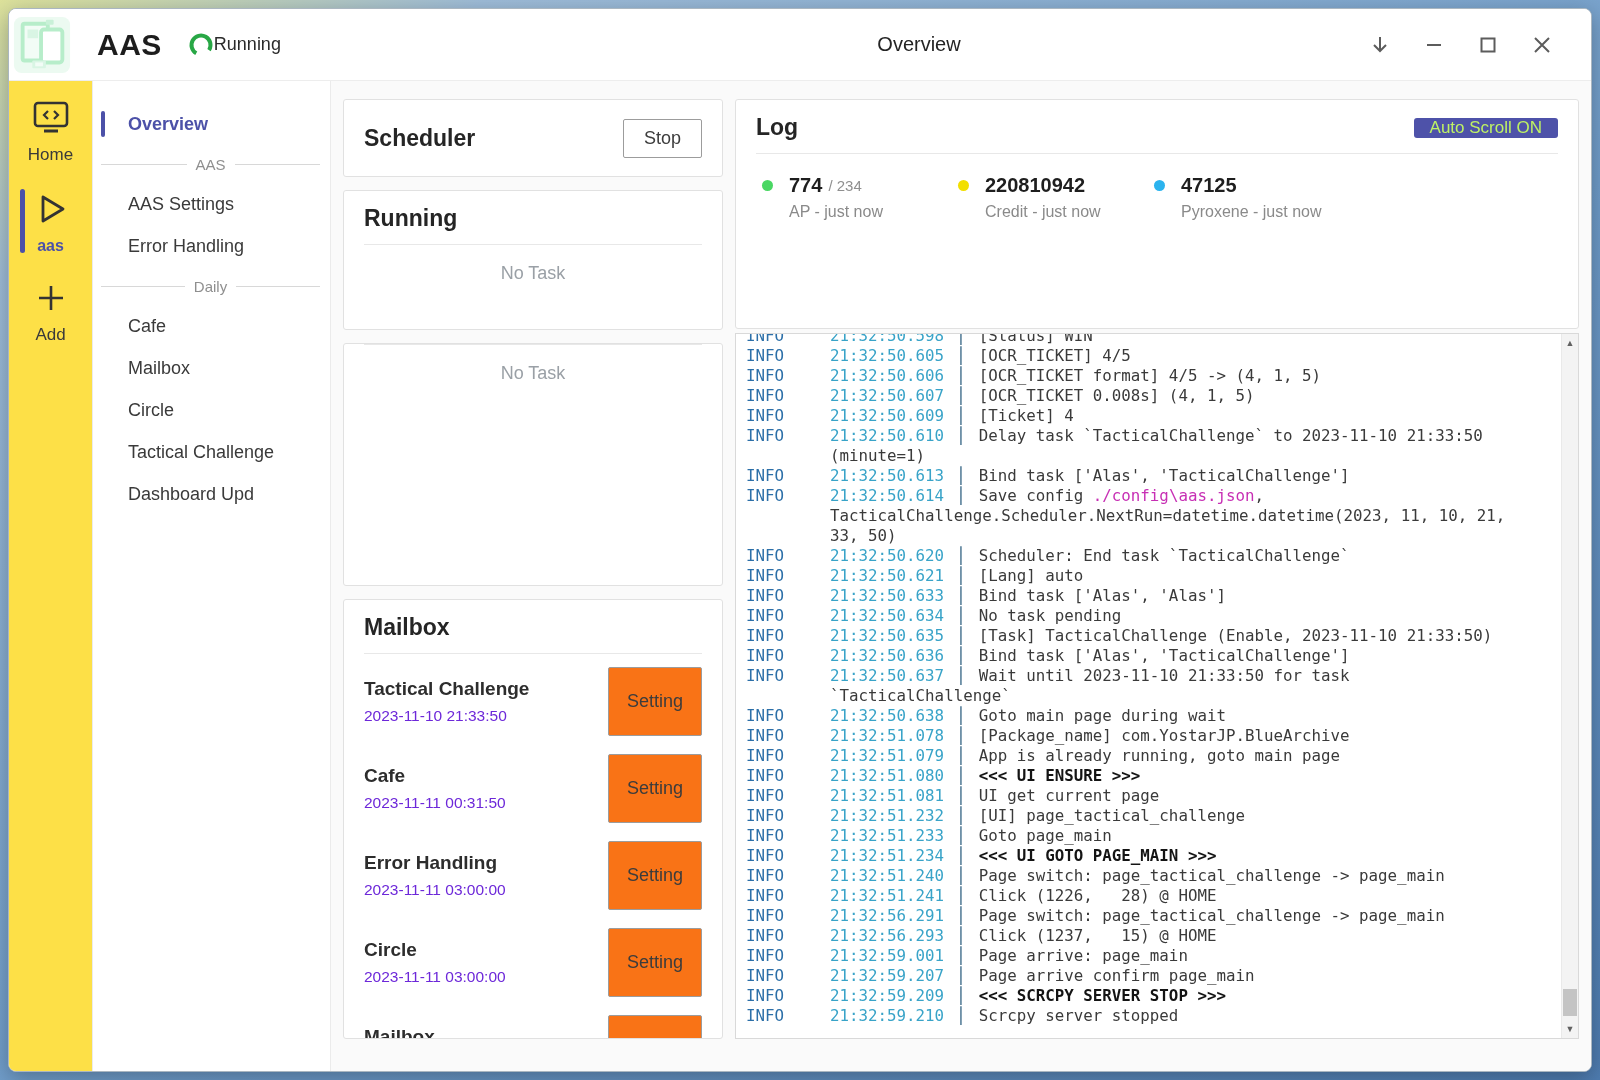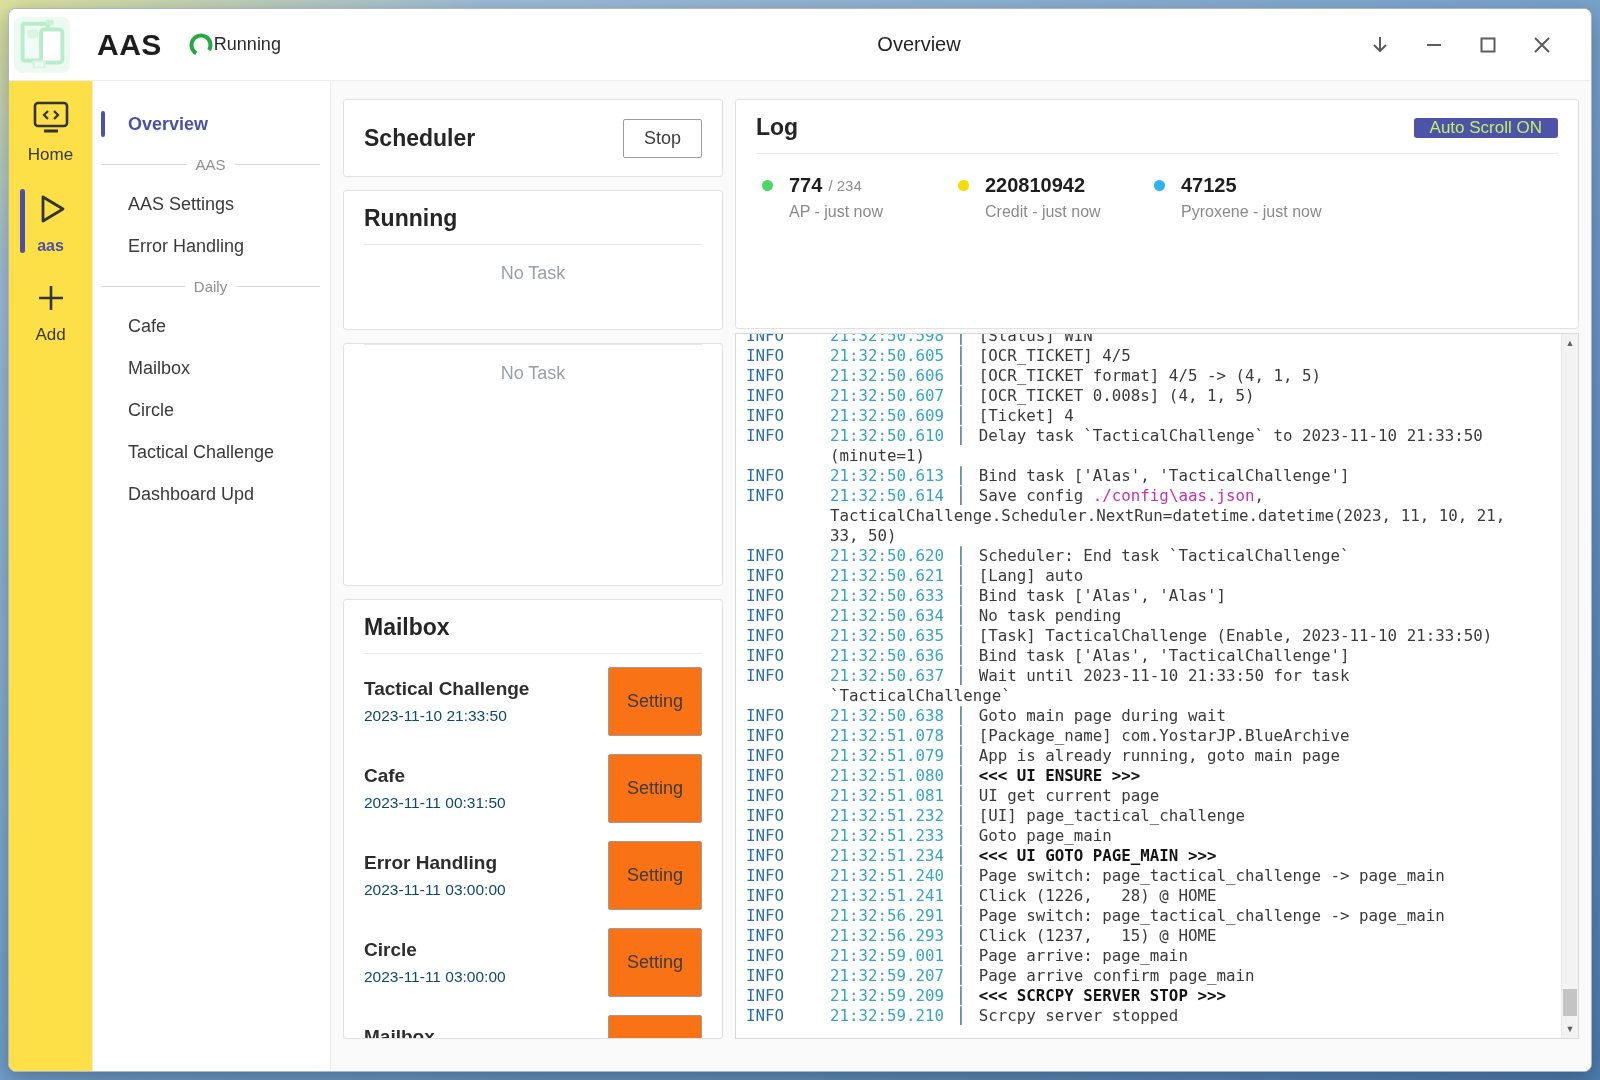--- a/index.html
+++ b/index.html
@@ -55,21 +55,21 @@
   .empty-text { text-align:center; color:#9aa0a6; font-size:18px; padding-top:18px; }
   
   .card-scheduler { height:78px; display:flex; align-items:center; justify-content:space-between; padding:0 20px; }
   .btn-outline { background:#fff; border:1px solid #9c9c9c; border-radius:2px; color:#3c3c3c; font-size:18px; padding:8px 20px; cursor:pointer; font-family:inherit; }
   .card-running { height:140px; }
   .card-pending { height:243px; }
   .card-waiting { flex:1; display:flex; flex-direction:column; overflow:hidden; }
   .wait-list { padding:4px 20px 0 20px; overflow:hidden; }
   .wait-row { display:flex; align-items:center; justify-content:space-between; padding:9px 0; }
   .wait-name { font-size:19px; font-weight:700; color:#2d2d2d; }
-  .wait-date { font-size:15.5px; color:#0c4a6e; margin-top:7px; }
+  .wait-date { font-size:15.5px; color:#6d28d9; margin-top:7px; }
   .btn-setting { background:#f97316; border:1px solid #9c9c9c; border-radius:2px; color:#3c3c3c; font-size:18px; padding:23px 18px; cursor:pointer; font-family:inherit;text-align:center; }
   
   .card-log { height:230px; flex:0 0 230px; }
   .btn-accent { background:#4e52a9; border:none; border-radius:3px; color:#bef264; font-size:17px; padding:0 16px; cursor:pointer; font-family:inherit; }
   .stats { display:flex; padding:20px 20px 0 26px; }
   .stat { width:196px; }
   .stat-top { display:flex; align-items:center; }
   .dot { width:11px; height:11px; border-radius:50%; flex:0 0 11px; }
   .stat-val { font-size:20px; font-weight:700; color:#1e1e1e; margin-left:16px; }
   .stat-suffix { font-size:15px; color:#8f8f8f; margin-left:6px; }

